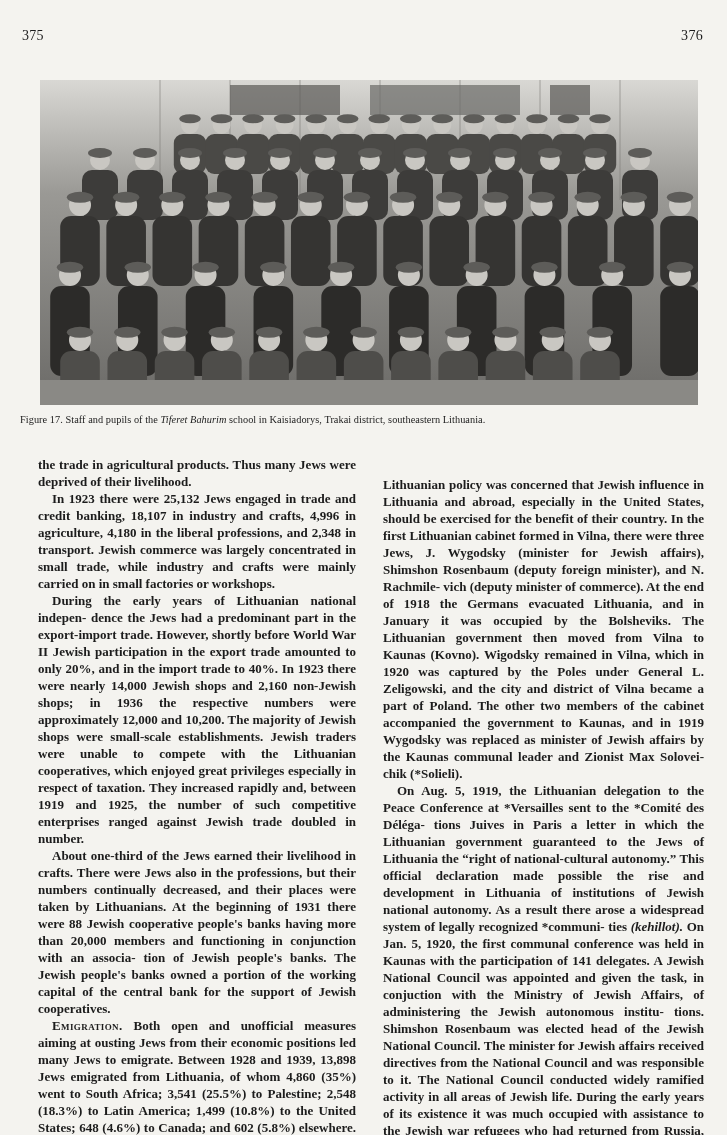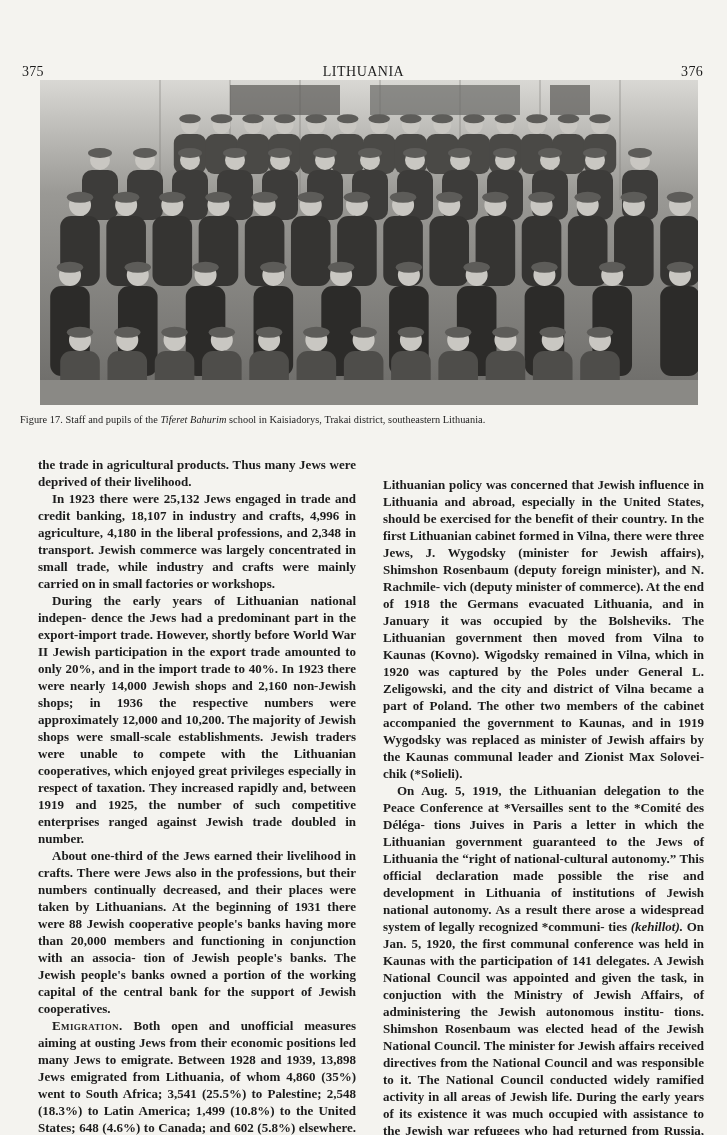--- a/index.html
+++ b/index.html
@@ -5,21 +5,21 @@
     html, body { margin: 0; padding: 0; }
     body {
       width: 727px; height: 1135px; overflow: hidden;
       background: #f4f3ef;
       font-family: "Liberation Serif", "DejaVu Serif", serif;
       color: #1c1c1c;
       position: relative;
     }
     .page-header {
       position: absolute; top: 28px; left: 0; width: 727px; height: 18px;
-      font-size: 14px; letter-spacing: 0.3px; margin-top: 36px;
+      font-size: 14px; letter-spacing: 0.3px;
     }
     .page-num-left { position: absolute; left: 22px; top: 0; }
     .page-num-right { position: absolute; right: 24px; top: 0; text-align: right; }
     .running-title { position: absolute; left: 0; width: 727px; text-align: center; top: 0; letter-spacing: 0.5px; }
 
     .photo {
       position: absolute; left: 40px; top: 80px; width: 658px; height: 325px;
       background: #8e8e8b; overflow: hidden;
     }
     .photo svg { width: 100%; height: 100%; display: block; }
@@ -40,21 +40,20 @@
     .col p { margin: 0; text-indent: 14px; }
     .col p.noindent { text-indent: 0; }
     .sc { font-variant: small-caps; letter-spacing: 0.4px; }
     .col i { font-style: italic; }
   </style>
 </head>
 <body>
 
 <div class="page-header">
   <span class="page-num-left">375</span>
-  <span class="running-title">LITHUANIA</span>
   <span class="page-num-right">376</span>
 </div>
 
 <div class="photo" title="Group photograph of staff and pupils seated and standing in rows in front of a wooden building">
   <svg viewBox="0 0 658 325" preserveAspectRatio="none">
     <defs>
       <linearGradient id="bg" x1="0" y1="0" x2="0" y2="1">
         <stop offset="0" stop-color="#d9d8d4"></stop>
         <stop offset="0.35" stop-color="#9a9995"></stop>
         <stop offset="1" stop-color="#6b6a67"></stop>

